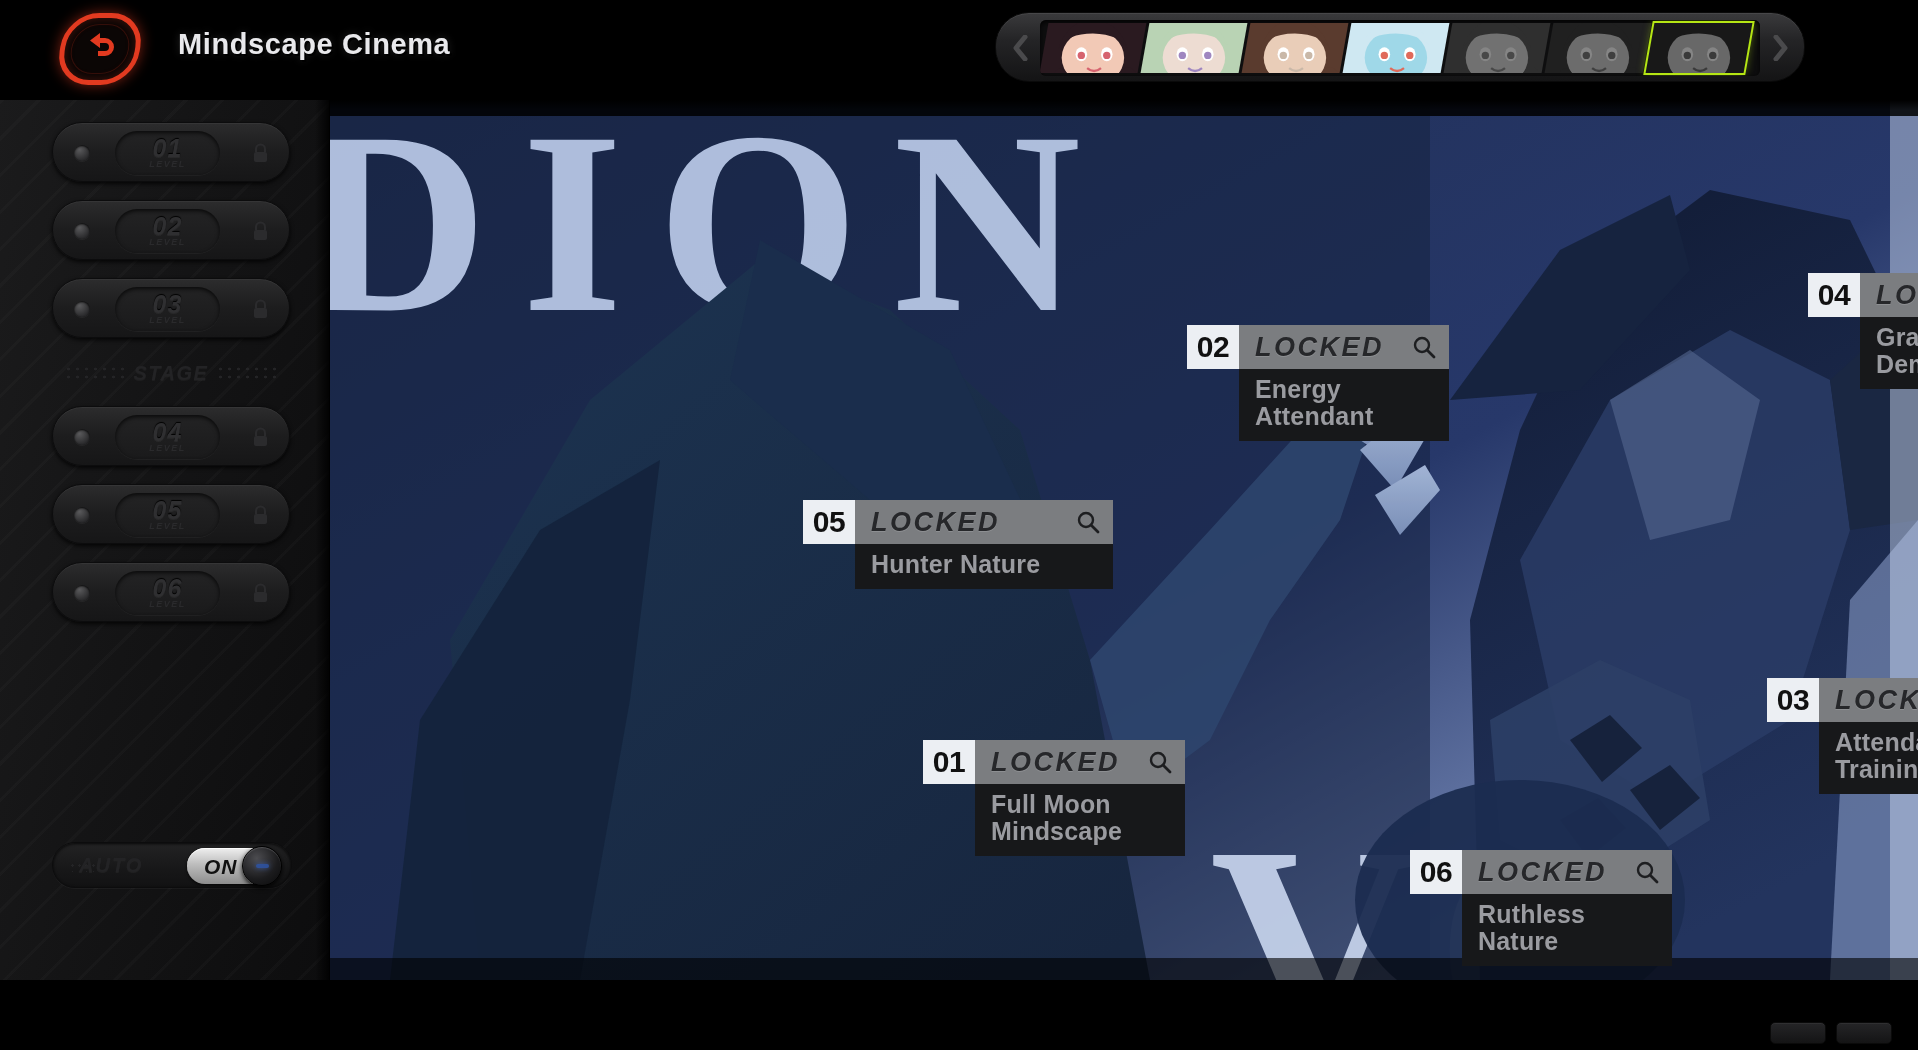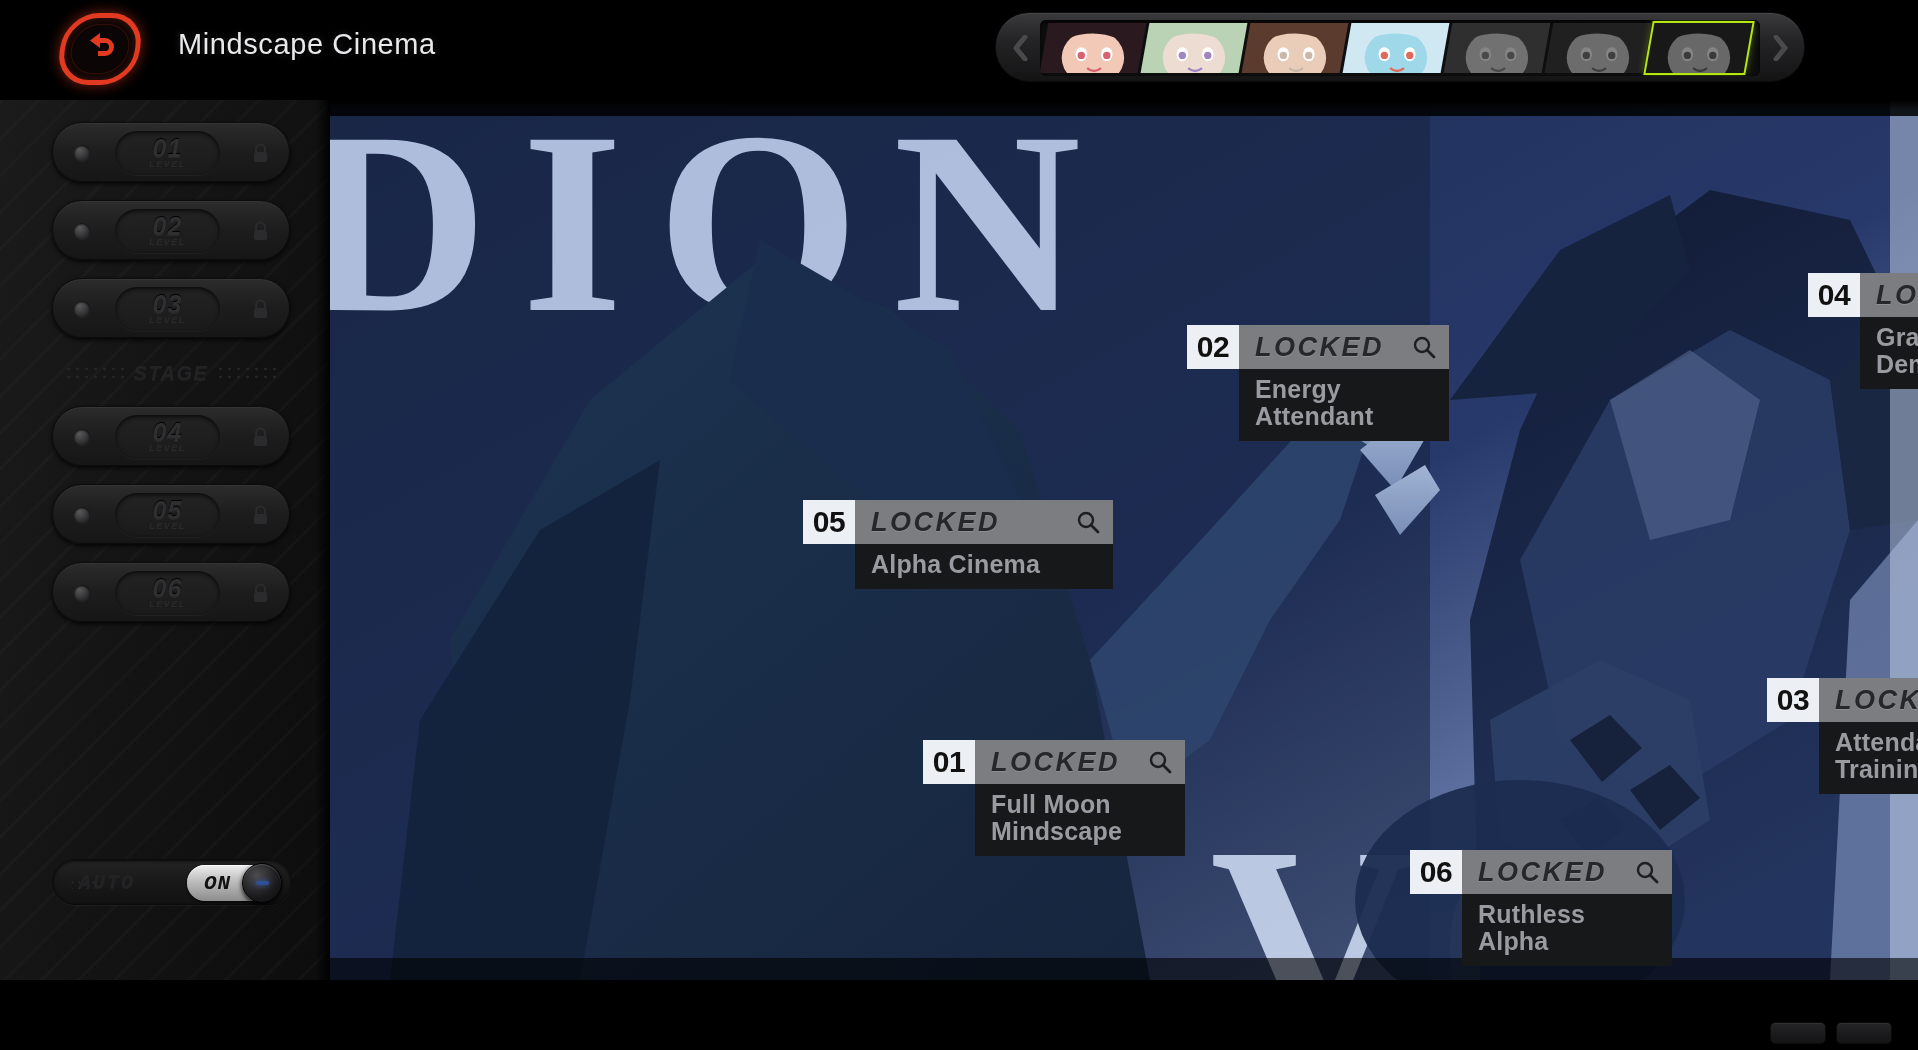--- a/index.html
+++ b/index.html
@@ -30,21 +30,21 @@
   .logo-hex:after{
     content:""; position:absolute; left:6px; top:6px; right:6px; bottom:6px;
     border-radius:28px; border:1px solid rgba(226,58,32,.18);
   }
   .logo-arrow {
     position:absolute; left:50%; top:50%; transform:translate(-50%,-50%);
     width:40px; height:40px;
   }
   .title-text {
     position:absolute; left:178px; top:28px;
-    font-size:29px; font-weight:normal; letter-spacing:.6px;
+    font-size:29px; font-weight:bold; letter-spacing:.6px;
     color:#e9e9ec;
     text-shadow:2px 2px 0 #000, 0 0 8px rgba(255,255,255,.15);
   }
 
   
   .charbar {
     position:absolute; left:995px; top:12px; width:810px; height:70px;
     background:linear-gradient(180deg,#3a3a3c 0%,#242426 40%,#141415 100%);
     border-radius:34px;
     border:1px solid #0a0a0a;
@@ -138,26 +138,26 @@
     opacity:.95;
   }
   .stage-label {
     font-size:20px; font-weight:bold; font-style:italic; letter-spacing:1.5px;
     color:#232325;
     text-shadow:0 1px 0 rgba(255,255,255,.04);
   }
 
   
   .auto-row {
-    position:absolute; left:52px; bottom:75px; width:240px; height:46px;
+    position:absolute; left:52px; bottom:92px; width:240px; height:46px;
     border-radius:23px;
     background:linear-gradient(180deg,#232324 0%,#181819 55%,#121213 100%);
     box-shadow:inset 0 1px 3px rgba(0,0,0,.8), 0 1px 0 rgba(255,255,255,.04);
     border:1px solid #0c0c0d;
-    display:flex; align-items:center; cursor:pointer;font-family:Liberation Mono, monospace;
+    display:flex; align-items:center; cursor:pointer;
   }
   .auto-label {
     position:absolute; left:26px; top:11px;
     font-size:20px; font-weight:bold; font-style:italic; letter-spacing:2px;
     color:#232325;
     text-shadow:0 1px 0 rgba(255,255,255,.045);
   }
   .auto-deco { position:absolute; width:28px; height:10px;
     background-image:radial-gradient(circle,#242426 1.1px,rgba(0,0,0,0) 1.4px);
     background-size:7px 7px; top:19px; }
@@ -594,37 +594,37 @@
             <div class="node-num">05</div>
             <div class="node-bar">
               <div class="node-locked">LOCKED</div>
               <div class="node-mag"><svg viewBox="0 0 24 24">
                   <circle cx="10" cy="10" r="7" stroke="#1d1e20" stroke-width="2.4" fill="none"></circle>
                   <line x1="15" y1="15" x2="22" y2="22" stroke="#1d1e20" stroke-width="2.8" stroke-linecap="round"></line>
                 </svg></div>
             </div>
           </div>
           <div class="node-body">
-            <div class="node-title">Alpha Cinema</div>
+            <div class="node-title">Hunter Nature</div>
           </div>
         </div>
         <div class="node" style="left: 1080px; top: 750px; width: 262px;">
           <div class="node-head">
             <div class="node-num">06</div>
             <div class="node-bar">
               <div class="node-locked">LOCKED</div>
               <div class="node-mag"><svg viewBox="0 0 24 24">
                   <circle cx="10" cy="10" r="7" stroke="#1d1e20" stroke-width="2.4" fill="none"></circle>
                   <line x1="15" y1="15" x2="22" y2="22" stroke="#1d1e20" stroke-width="2.8" stroke-linecap="round"></line>
                 </svg></div>
             </div>
           </div>
           <div class="node-body">
             <div class="node-title">Ruthless
-Alpha</div>
+Nature</div>
           </div>
         </div>
       </div>
   </div>
 
   <div class="bottom-strip">
     <div class="corner-btns">
       <div class="corner-btn"></div>
       <div class="corner-btn"></div>
     </div>

